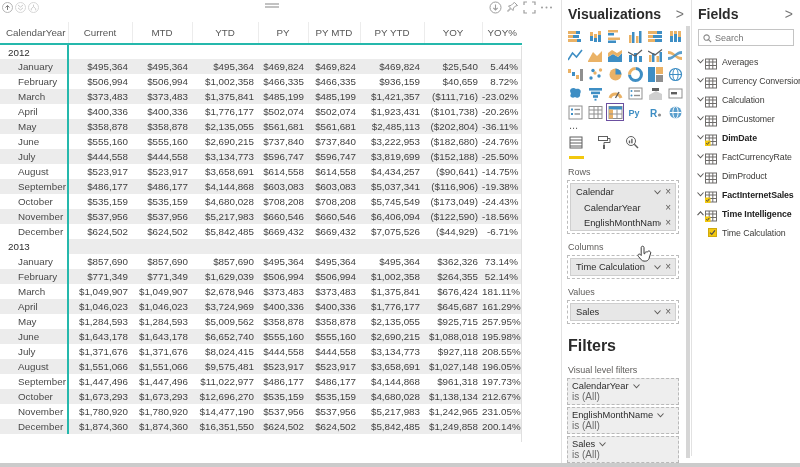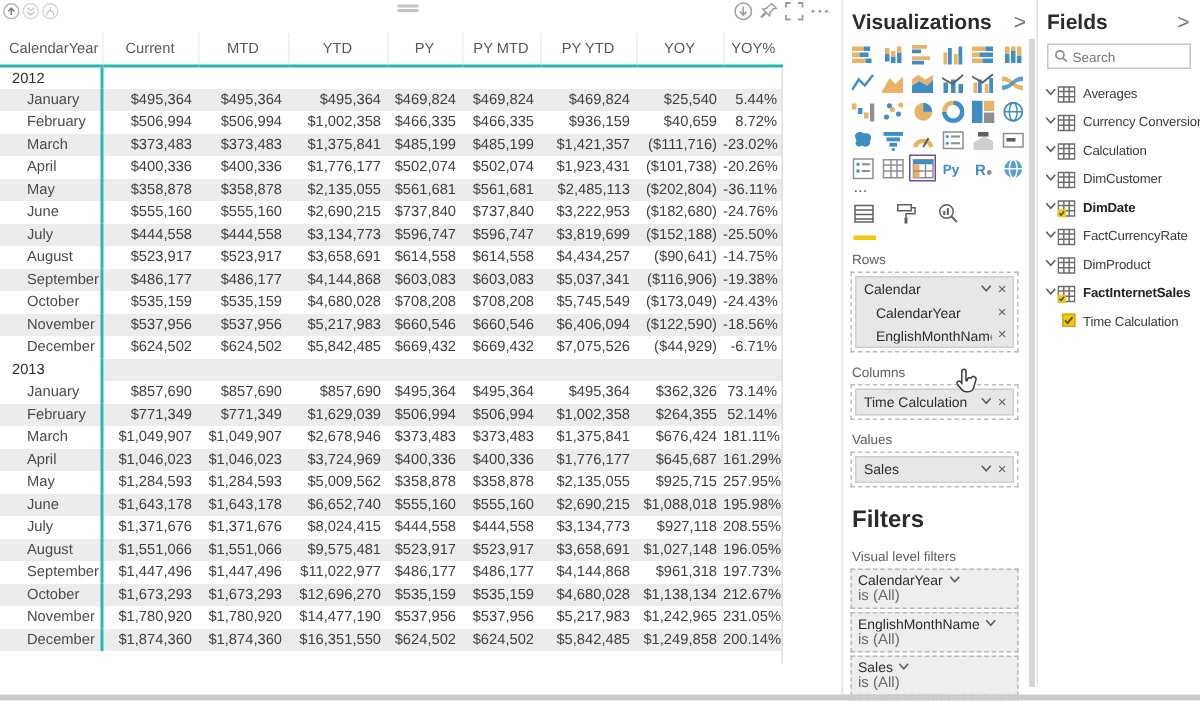--- a/index.html
+++ b/index.html
@@ -912,20 +912,38 @@
               <rect x="0.5" y="1" width="11" height="10" fill="none" stroke="#6e6c6a"></rect>
   <line x1="0.5" y1="4" x2="11.5" y2="4" stroke="#6e6c6a"></line>
               <line x1="0.5" y1="7.5" x2="11.5" y2="7.5" stroke="#6e6c6a"></line>
   <line x1="4.2" y1="1" x2="4.2" y2="11" stroke="#6e6c6a"></line>
               <line x1="7.8" y1="1" x2="7.8" y2="11" stroke="#6e6c6a"></line>
   <rect x="0" y="6.5" width="5.5" height="5.5" fill="#f2c80f"></rect>
               <path d="M1.2 9.2 L2.4 10.4 L4.4 7.8" fill="none" stroke="#4d4d4d" stroke-width="1"></path>
             </svg></span>
           <span class="lbl bold">FactInternetSales</span>
         </div>
+        <div class="frow">
+    <span class="chev">
+            <svg width="7" height="5" viewBox="0 0 7 5">
+              <polyline points="0.5,4.2 3.5,0.8 6.5,4.2" fill="none" stroke="#5f5d5b" stroke-width="1.1"></polyline>
+            </svg>
+          </span>
+    <span class="ticon">
+  <svg width="12" height="12" viewBox="0 0 12 12">
+              <rect x="0.5" y="1" width="11" height="10" fill="none" stroke="#6e6c6a"></rect>
+  <line x1="0.5" y1="4" x2="11.5" y2="4" stroke="#6e6c6a"></line>
+              <line x1="0.5" y1="7.5" x2="11.5" y2="7.5" stroke="#6e6c6a"></line>
+  <line x1="4.2" y1="1" x2="4.2" y2="11" stroke="#6e6c6a"></line>
+              <line x1="7.8" y1="1" x2="7.8" y2="11" stroke="#6e6c6a"></line>
+  <rect x="0" y="6.5" width="5.5" height="5.5" fill="#f2c80f"></rect>
+              <path d="M1.2 9.2 L2.4 10.4 L4.4 7.8" fill="none" stroke="#4d4d4d" stroke-width="1"></path>
+            </svg></span>
+          <span class="lbl bold">Time Intelligence</span>
+        </div>
         <div class="frow child">
       <span class="chk">
             <svg width="7" height="7" viewBox="0 0 7 7">
               <path d="M1 3.6 L2.8 5.4 L6 1.4" fill="none" stroke="#4d4d4d" stroke-width="1.2"></path>
             </svg>
           </span>
           <span class="lbl">Time Calculation</span>
         </div>
       </div>
   </div>

